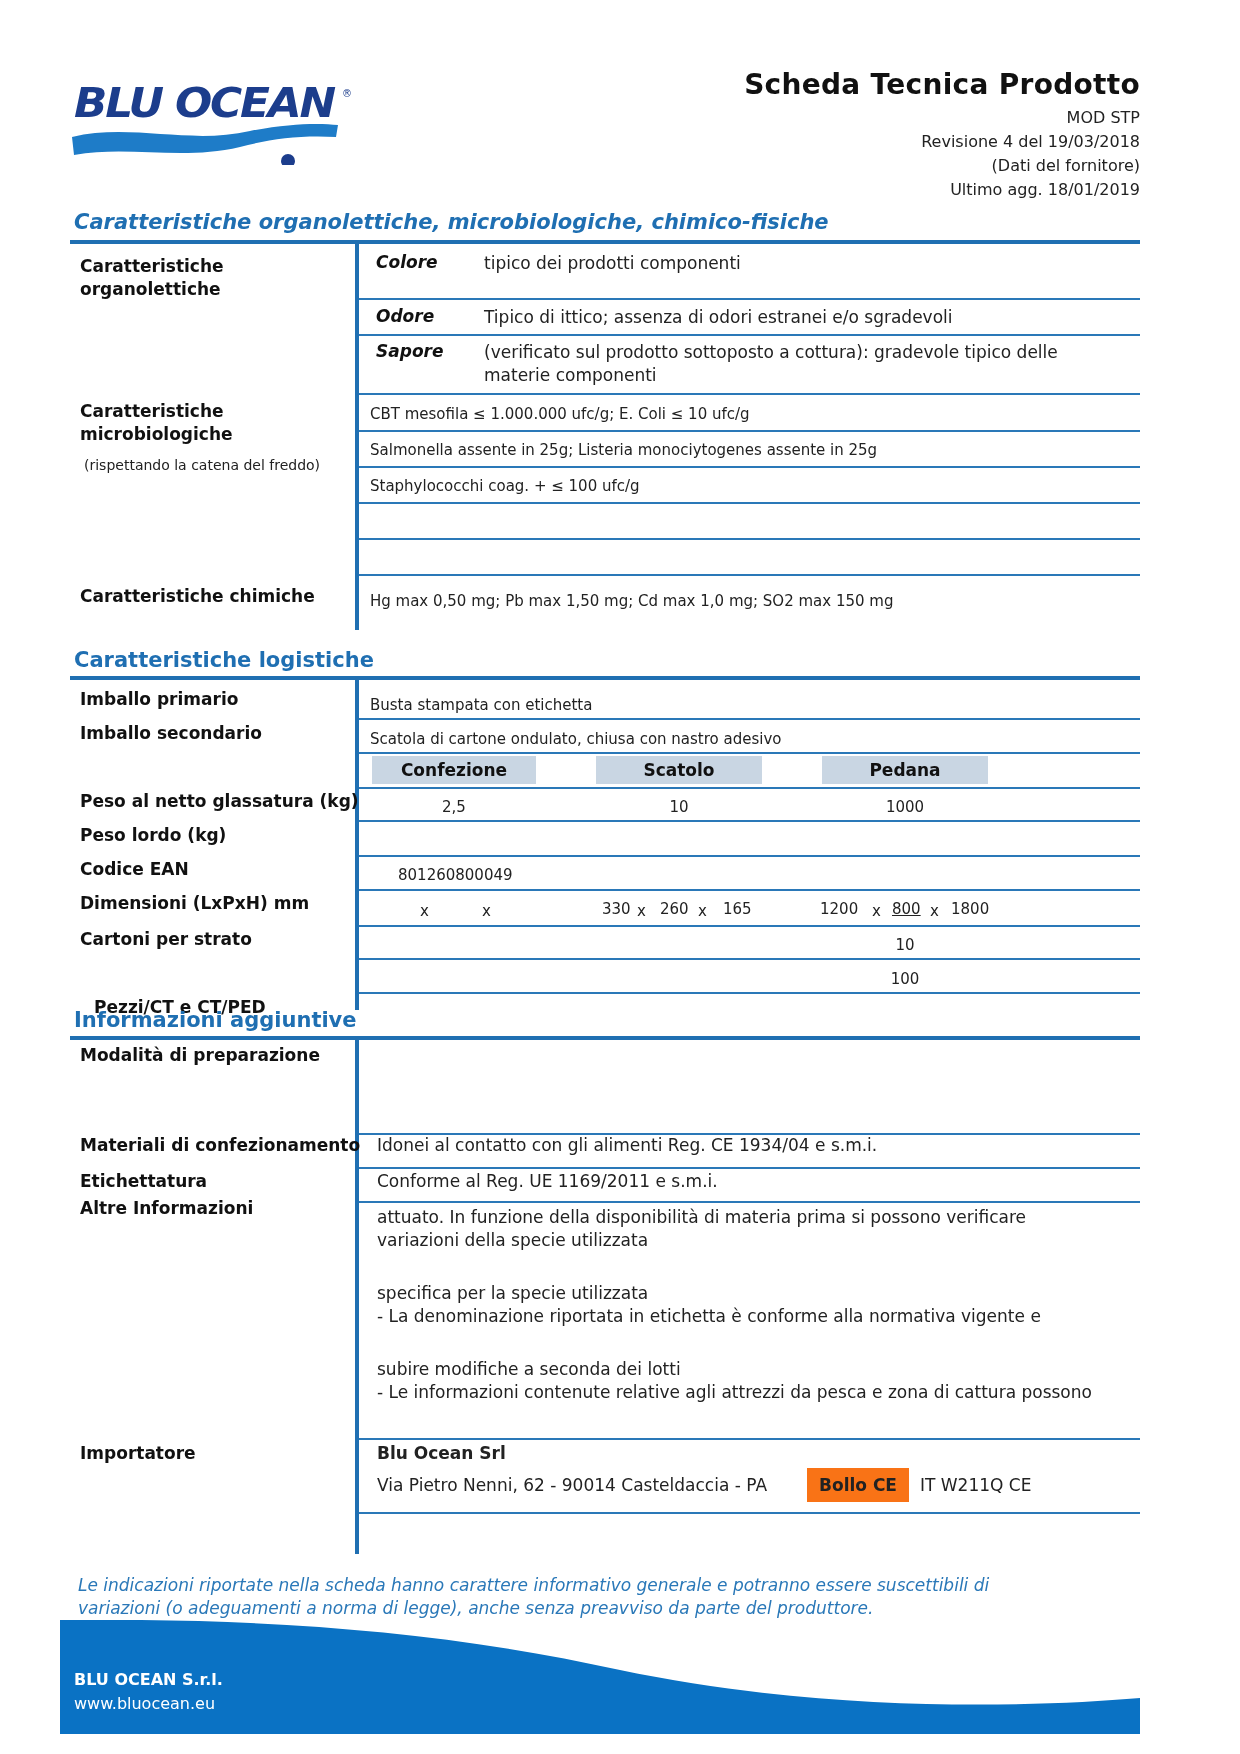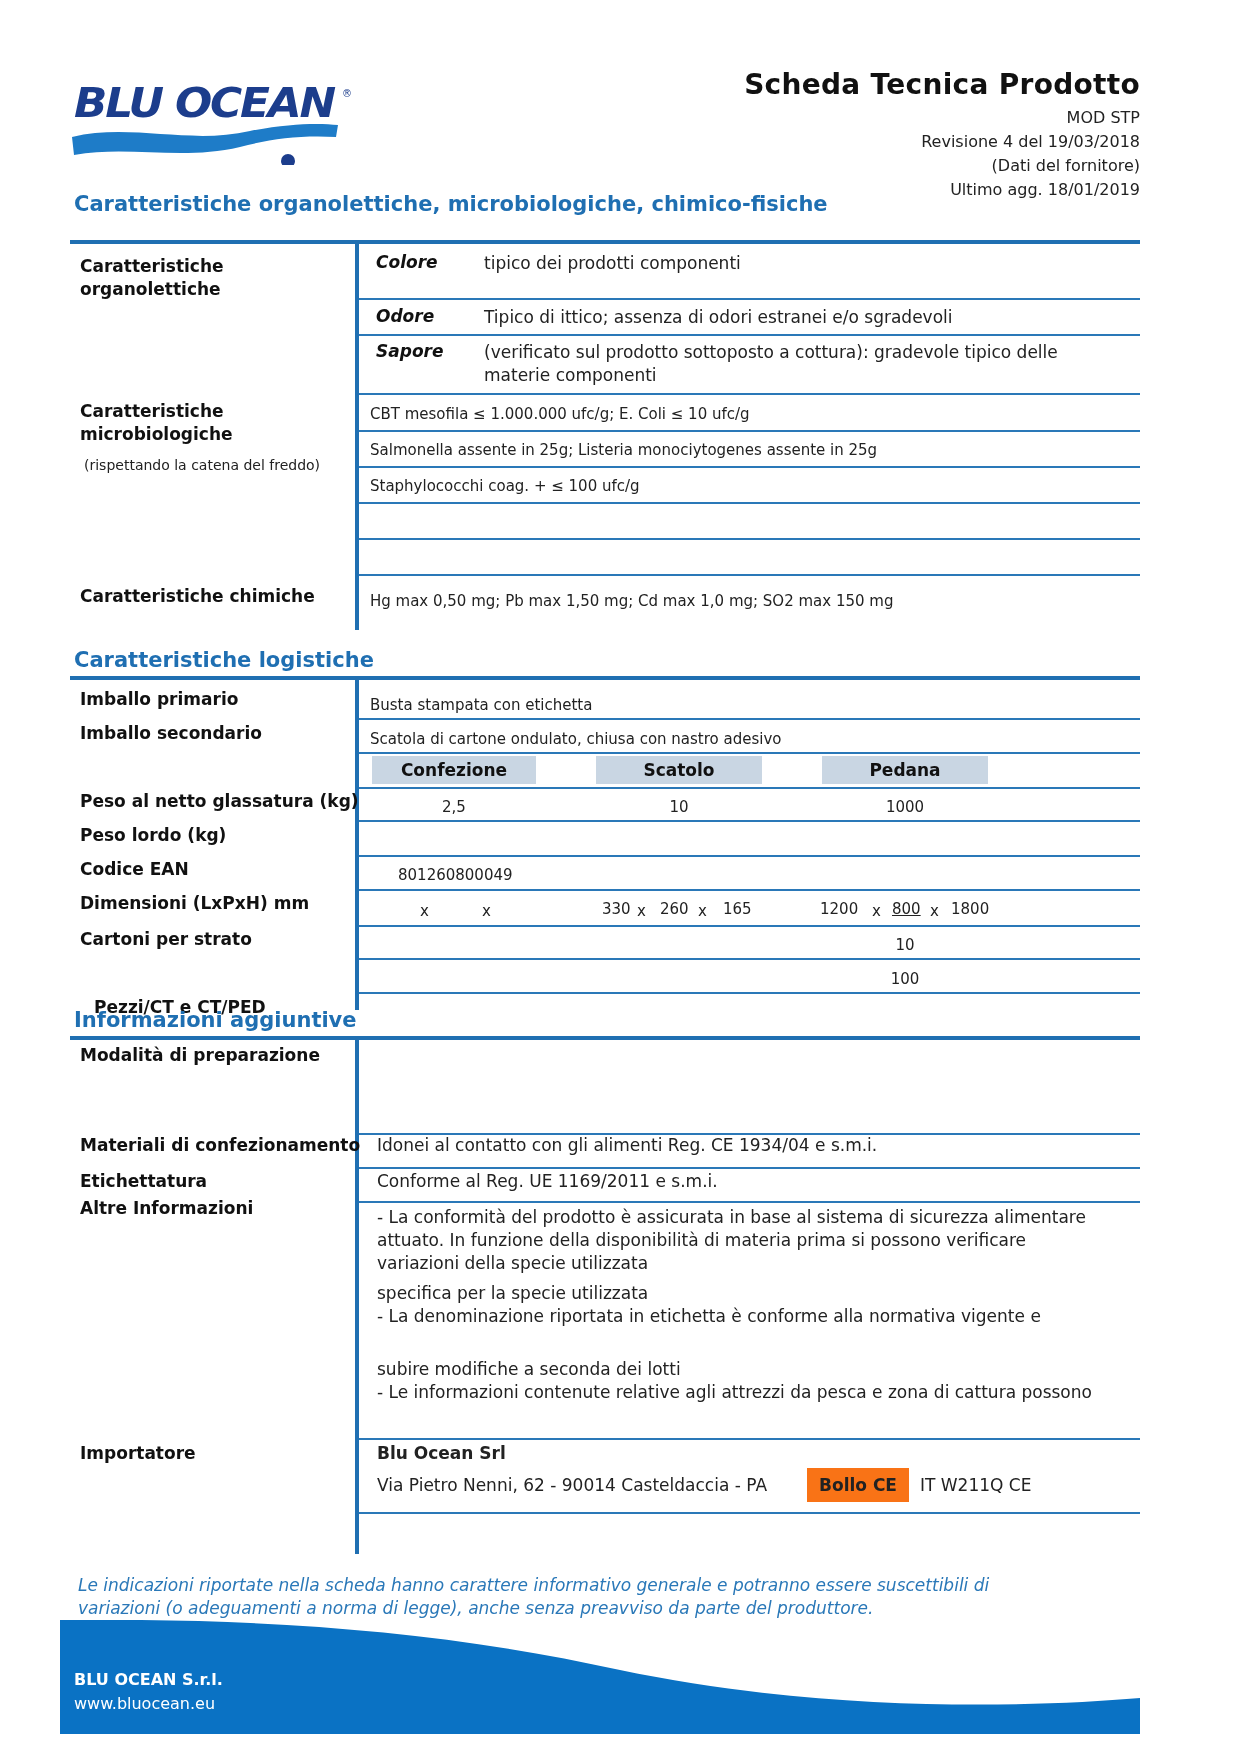--- a/index.html
+++ b/index.html
@@ -37,21 +37,21 @@
   <path d="M2,62 C60,48 120,70 180,56 C220,48 250,48 268,50 L266,62 C230,60 200,64 170,72 C110,86 60,70 4,80 Z" fill="#1e7cc8"></path>
   <circle cx="218" cy="86" r="7" fill="#1c3d8c"></circle>
 </svg>
 
 <div class="abs title">Scheda Tecnica Prodotto</div>
 <div class="abs meta" style="top:106px;">MOD STP</div>
 <div class="abs meta" style="top:130px;">Revisione 4 del 19/03/2018</div>
 <div class="abs meta" style="top:154px;">(Dati del fornitore)</div>
 <div class="abs meta" style="top:178px;">Ultimo agg.   18/01/2019</div>
 
-<div class="abs sec-title" style="top:192px;">Caratteristiche organolettiche, microbiologiche, chimico-fisiche</div>
+<div class="abs sec-title" style="top:210px;font-style:italic;">Caratteristiche organolettiche, microbiologiche, chimico-fisiche</div>
 <div class="abs sec-rule" style="top:240px;"></div>
 <div class="abs vrule" style="top:244px;height:386px;"></div>
 
 <div class="abs lab" style="top:255px;">
   <div>Caratteristiche</div>
   <div>organolettiche</div>
 </div>
 <div class="abs sub" style="left:376px;top:252px;">Colore</div>
 <div class="abs val" style="left:484px;top:252px;">tipico dei prodotti componenti</div>
 <div class="abs hr" style="top:298px;"></div>
@@ -144,21 +144,20 @@
 <div class="abs lab" style="top:1134px;">Materiali di confezionamento</div>
 <div class="abs val" style="left:377px;top:1134px;">Idonei al contatto con gli alimenti Reg. CE 1934/04 e s.m.i.</div>
 <div class="abs hr" style="top:1167px;"></div>
 
 <div class="abs lab" style="top:1170px;">Etichettatura</div>
 <div class="abs val" style="left:377px;top:1170px;">Conforme al Reg. UE 1169/2011 e s.m.i.</div>
 <div class="abs hr" style="top:1201px;"></div>
 
 <div class="abs lab" style="top:1197px;">Altre Informazioni</div>
 <div class="abs val" style="left:377px;top:1206px;width:770px;">
-  <div>- La conformità del prodotto è assicurata in base al sistema di sicurezza alimentare</div>
   <div>attuato. In funzione della disponibilità di materia prima si possono verificare</div>
   <div>variazioni della specie utilizzata</div>
 </div>
 <div class="abs val" style="left:377px;top:1282px;width:770px;">
   <div>specifica per la specie utilizzata</div>
   <div>- La denominazione riportata in etichetta è conforme alla normativa vigente e</div>
 </div>
 <div class="abs val" style="left:377px;top:1358px;width:770px;">
   <div>subire modifiche a seconda dei lotti</div>
   <div>- Le informazioni contenute relative agli attrezzi da pesca e zona di cattura possono</div>

